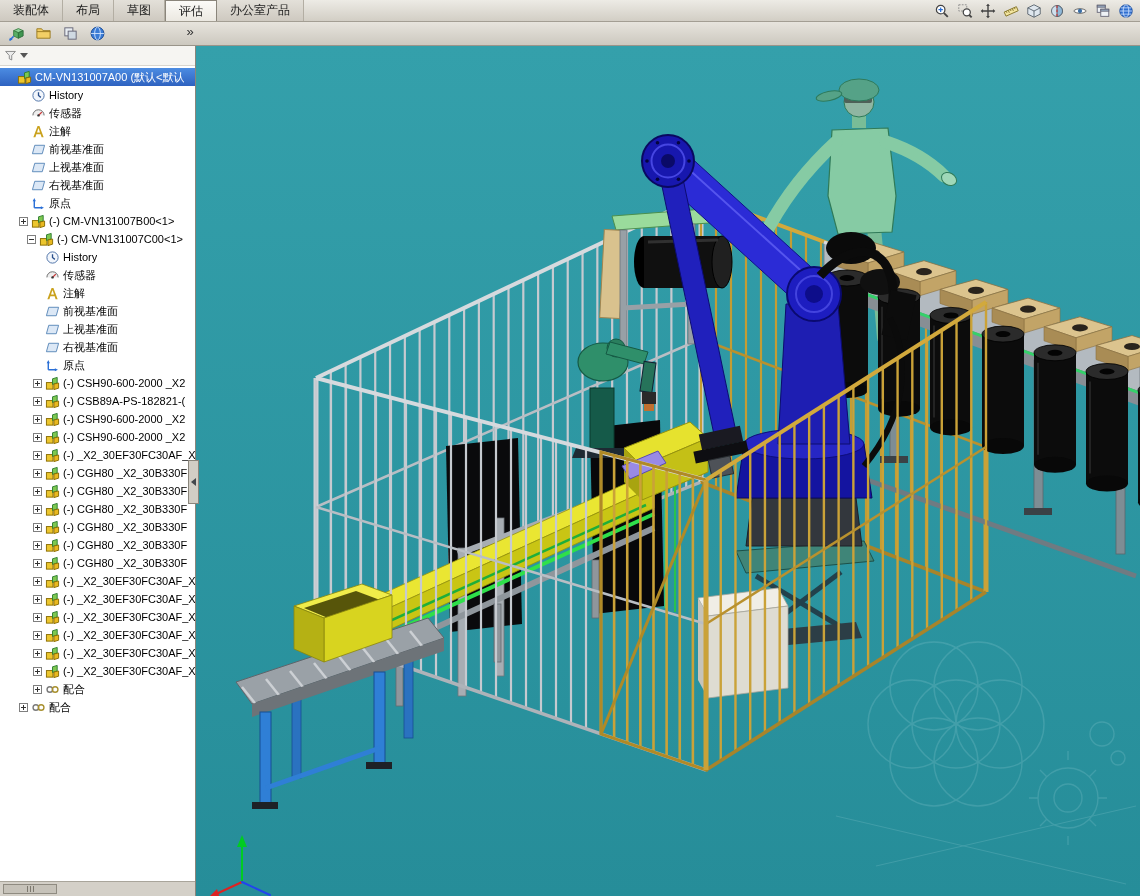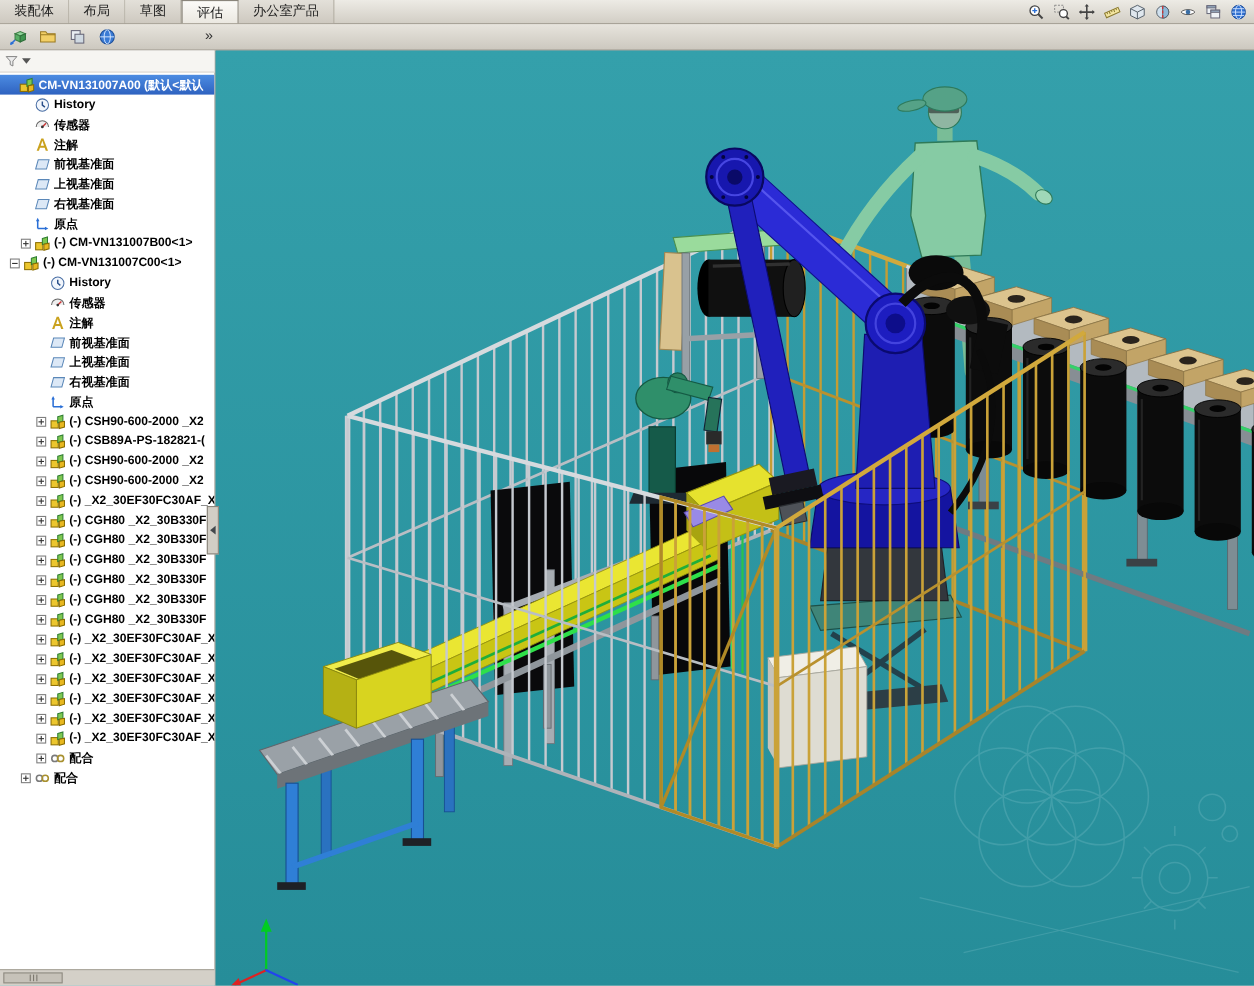--- a/index.html
+++ b/index.html
@@ -23,21 +23,21 @@
   .qt svg { width:17px; height:17px; }
   .overflow { position:absolute; left:183px; top:2px; font-size:13px; color:#333; width:14px; text-align:center; }
 
   
   .main { display:flex; height:850px; position:relative; }
   .leftcol { width:196px; background:#ffffff; border-right:1px solid #8a857b; display:flex; flex-direction:column; position:relative; }
   .filter-row { height:20px; background:#f6f5f2; border-bottom:1px solid #d9d6cf; display:flex; align-items:center; gap:3px; padding:0 4px; }
   .filter-row svg { width:13px; height:13px; }
   .caret-down { width:0; height:0; border-left:4px solid transparent; border-right:4px solid transparent; border-top:5px solid #555; }
   .tree { flex:1; overflow:hidden; padding-top:2px; }
-  .tree-row { height:18px; display:flex; align-items:center; font-size:11px; color:#000; white-space:nowrap;font-weight:bold; }
+  .tree-row { height:18px; display:flex; align-items:center; font-size:11px; color:#000; white-space:nowrap; }
   .tree-row.selected { background:linear-gradient(#4c8ce2,#2e62c0); color:#fff; }
   .exp { width:9px; height:9px; min-width:9px; border:1px solid #7f7f7f; background:#fff; position:relative; margin-right:3px; }
   .exp.none { visibility:hidden; }
   .exp::before { content:""; position:absolute; left:1px; right:1px; top:3px; height:1px; background:#333; }
   .exp.plus::after { content:""; position:absolute; top:1px; bottom:1px; left:3px; width:1px; background:#333; }
   .ticon { width:15px; height:15px; min-width:15px; margin-right:3px; display:inline-flex; }
   .ticon svg { width:15px; height:15px; }
   .tlabel { overflow:hidden; }
   .hscroll { height:15px; background:#d4d0c8; border-top:1px solid #a9a59b; position:relative; }
   .hthumb { position:absolute; left:3px; top:2px; width:54px; height:10px; background:#c6c2b9; border:1px solid #8f8b81;
@@ -252,21 +252,21 @@
           <span class="exp plus"></span>
           <span class="ticon">
             <svg viewBox="0 0 16 16">
               <rect x="1.5" y="7" width="7" height="7" fill="#ecc62e" stroke="#8a6d00"></rect>
               <polygon points="8,3 13,1.5 13,7.5 8,9" fill="#7ec850" stroke="#2e7d32"></polygon>
               <polygon points="9.5,8.5 14.5,7.5 14.5,13 9.5,14.5" fill="#e8b820" stroke="#8a6d00"></polygon>
             </svg>
           </span>
           <span class="tlabel">(-) CM-VN131007B00&lt;1&gt;</span>
         </div>
-        <div class="tree-row" style="padding-left: 9px;">
+        <div class="tree-row" style="padding-left: 27px;">
           <span class="exp minus"></span>
           <span class="ticon">
             <svg viewBox="0 0 16 16">
               <rect x="1.5" y="7" width="7" height="7" fill="#ecc62e" stroke="#8a6d00"></rect>
               <polygon points="8,3 13,1.5 13,7.5 8,9" fill="#7ec850" stroke="#2e7d32"></polygon>
               <polygon points="9.5,8.5 14.5,7.5 14.5,13 9.5,14.5" fill="#e8b820" stroke="#8a6d00"></polygon>
             </svg>
           </span>
           <span class="tlabel">(-) CM-VN131007C00&lt;1&gt;</span>
         </div>

